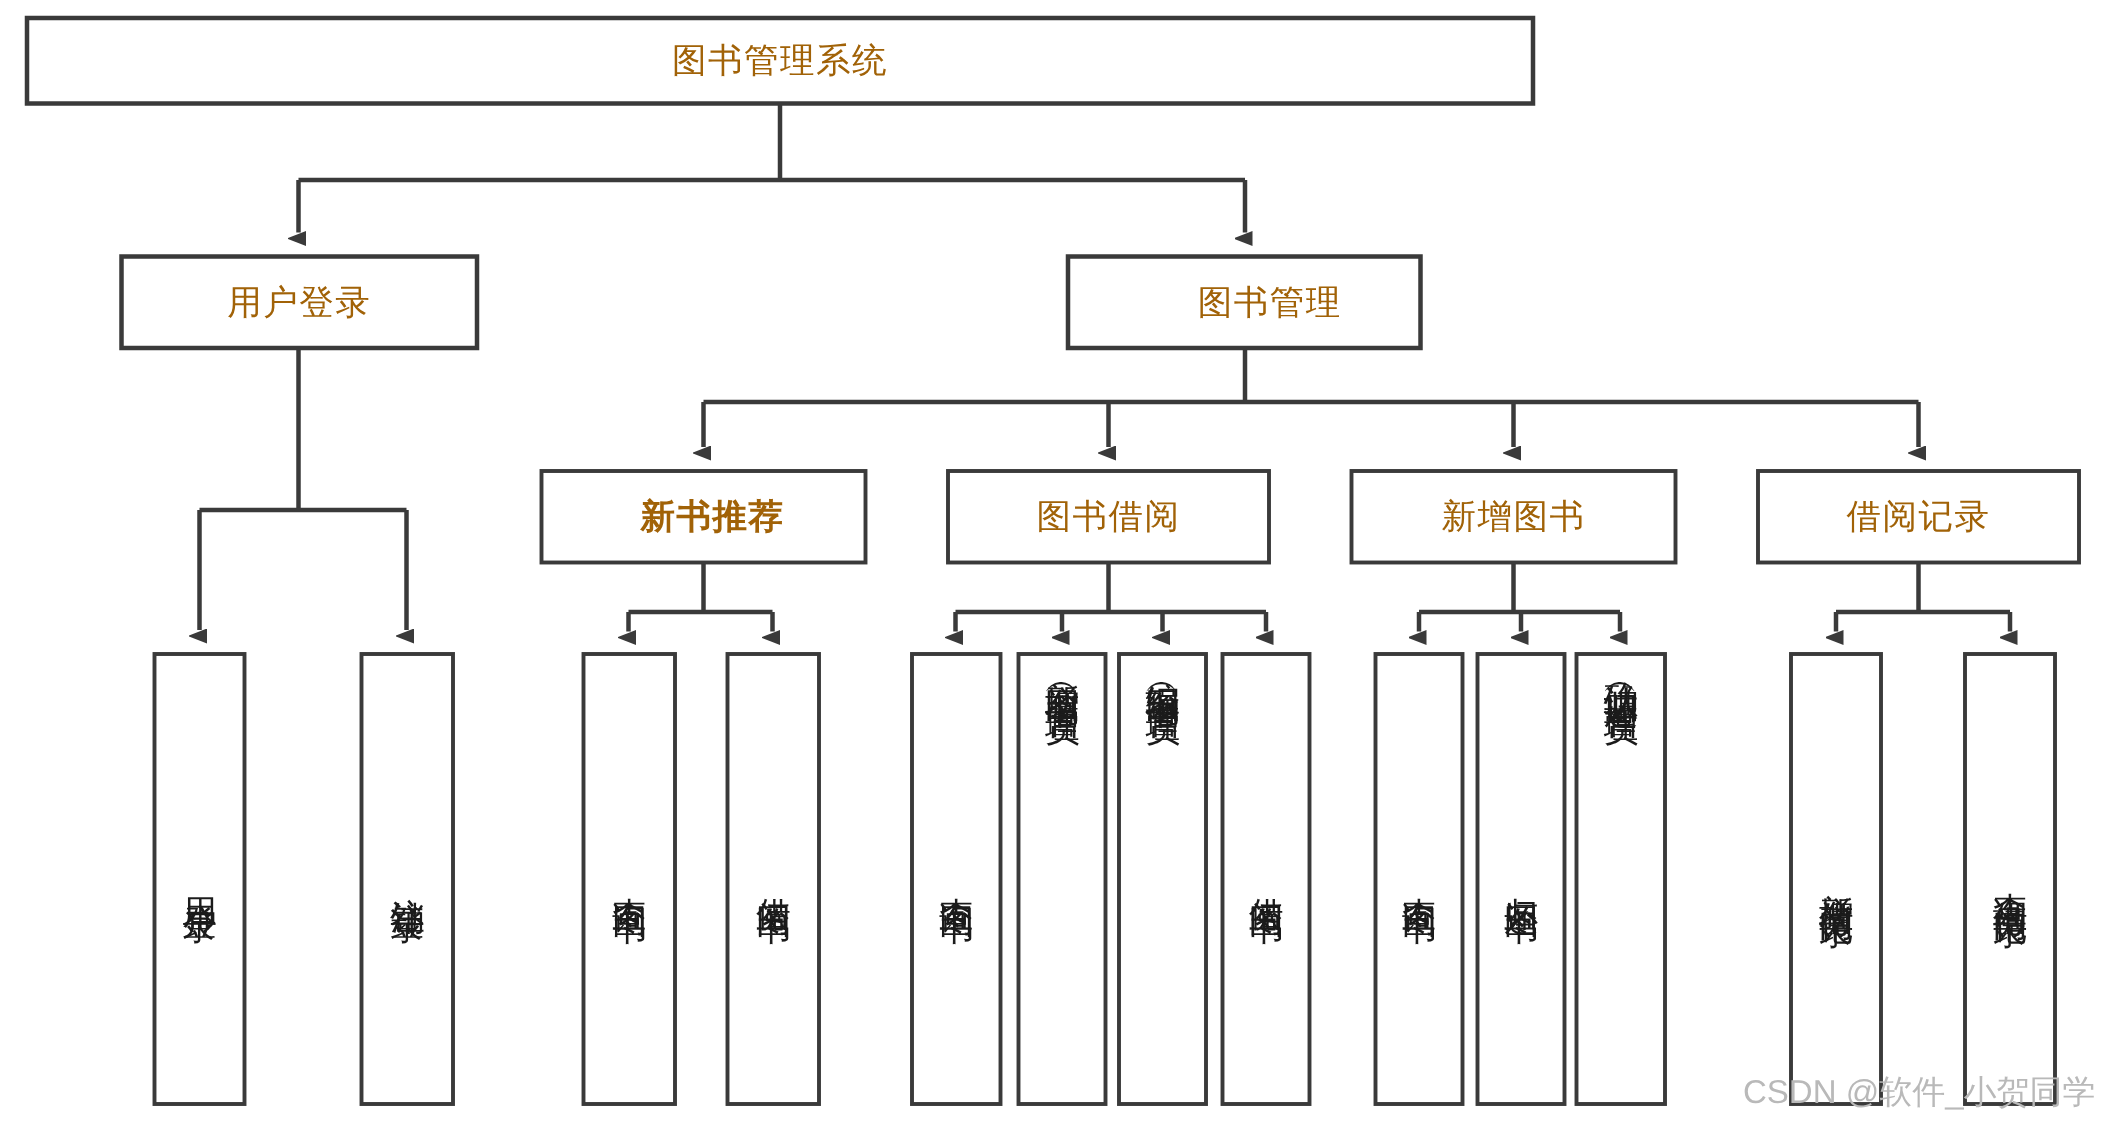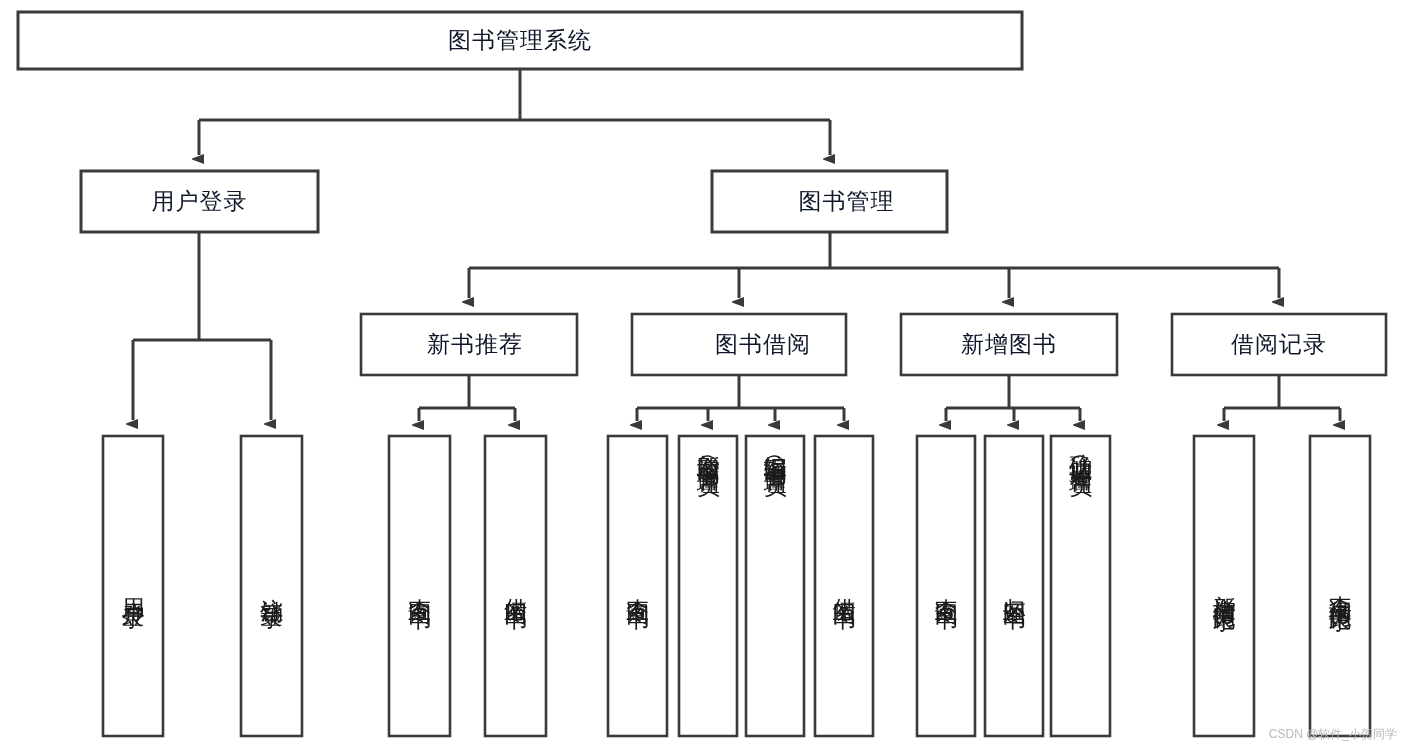--- a/index.html
+++ b/index.html
@@ -27,21 +27,21 @@
     stroke:#3a3a3a;
     stroke-width:3;
     stroke-linecap:butt;
     stroke-linejoin:miter;
   }
   .arrow-head{ fill:#3a3a3a; stroke:none; }
   .watermark{
     position:absolute;
     right:8px;
     bottom:4px;
-    font-size:12px;
+    font-size:22px;
     color:#b9b9b9;
     font-family:"Liberation Sans","DejaVu Sans",sans-serif;
     white-space:nowrap;
     pointer-events:none;
     user-select:none;
     margin-left:16px;
   }
   .v-label-box{
     position:absolute;
     display:flex;
@@ -61,21 +61,21 @@
   }
   .h-label-box{
     position:absolute;
     display:flex;
     align-items:center;
     justify-content:center;
     pointer-events:none;
   }
   .h-text{
     font-size:23px;
-    color:#0f172a;
+    color:#a16207;
     letter-spacing:1px;
     white-space:nowrap;
     font-family:"Liberation Sans","DejaVu Sans",sans-serif;
   }
 </style>
 </head>
 <body>
 
 <div id="diagram-root">
 
@@ -174,25 +174,25 @@
   </div>
 
   <div class="h-label-box" style="left:81px;top:171px;width:237px;height:61px;">
     <span class="h-text">用户登录</span>
   </div>
 
   <div class="h-label-box" style="left:712px;top:171px;width:269px;height:61px;">
     <span class="h-text">图书管理</span>
   </div>
 
-  <div class="h-label-box" style="left:361px;top:314px;width:228px;height:61px;">
+  <div class="h-label-box" style="left:361px;top:314px;width:228px;height:61px;font-weight:bold;">
     <span class="h-text">新书推荐</span>
   </div>
 
-  <div class="h-label-box" style="left:632px;top:314px;width:214px;height:61px;margin-left:24px;">
+  <div class="h-label-box" style="left:632px;top:314px;width:214px;height:61px;">
     <span class="h-text">图书借阅</span>
   </div>
 
   <div class="h-label-box" style="left:901px;top:314px;width:216px;height:61px;">
     <span class="h-text">新增图书</span>
   </div>
 
   <div class="h-label-box" style="left:1172px;top:314px;width:214px;height:61px;">
     <span class="h-text">借阅记录</span>
   </div>

